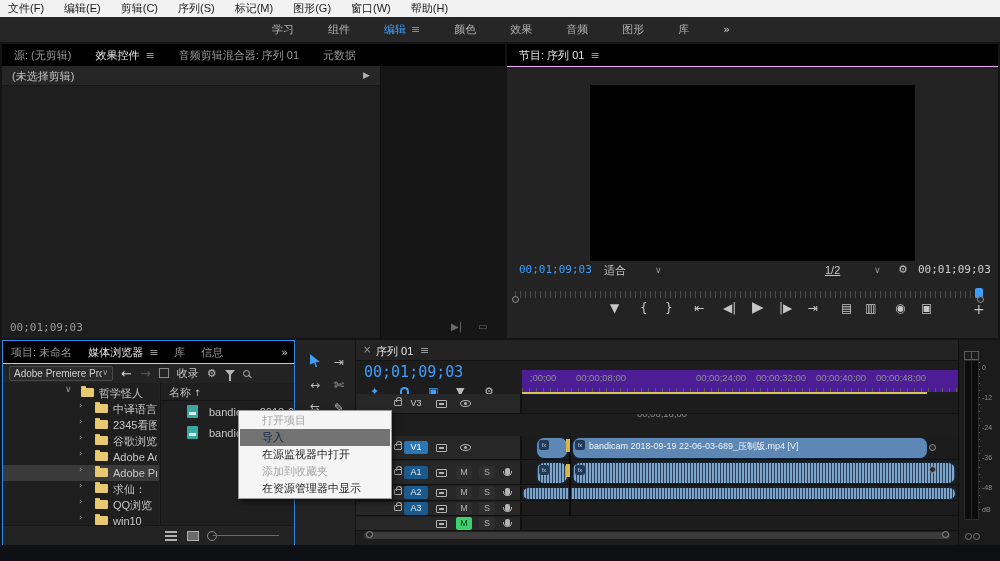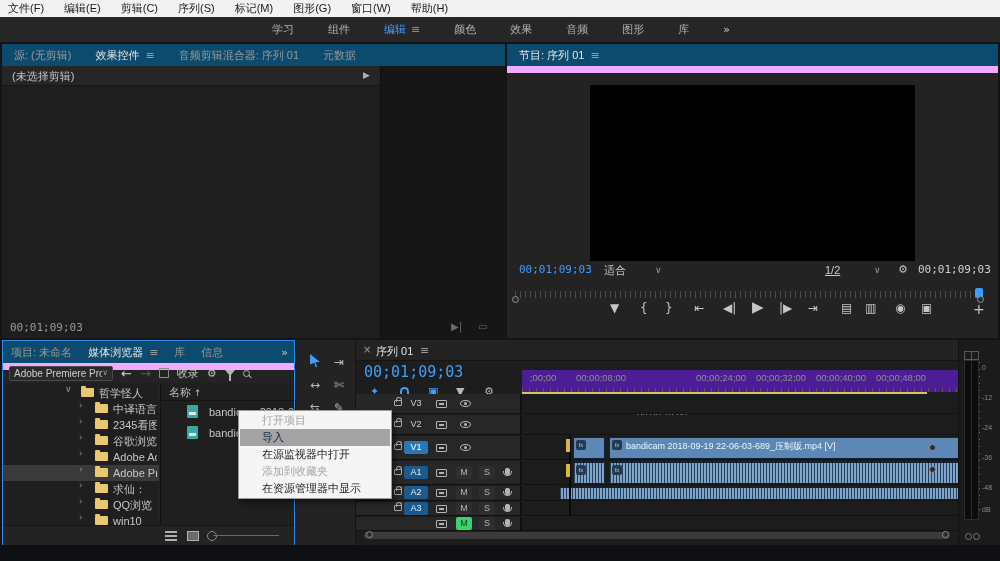--- a/index.html
+++ b/index.html
@@ -17,22 +17,22 @@
 
   
   #wsbar{left:0;top:17px;width:1000px;height:25px;background:#262626;display:flex;align-items:center;
          gap:34px;padding-left:272px;box-sizing:border-box;color:#b0b0b0;}
   .ws-tab{display:flex;gap:5px;align-items:center;}
   .ws-tab.active{color:#3f9efc;}
   #ws-overflow{color:#cfcfcf;}
 
   
   .panel{background:#232323;box-sizing:border-box;}
-  .tabstrip{position:absolute;left:0;top:0;right:0;height:22px;background:#0c4a6e;display:flex;
-            align-items:center;gap:0;border-bottom:7px solid #f0abfc;}
+  .tabstrip{position:absolute;left:0;top:0;right:0;height:22px;background:#000000;display:flex;
+            align-items:center;gap:0;border-bottom:1px solid #f0abfc;}
   .ptab{padding:0 12px;height:22px;line-height:22px;color:#989898;white-space:nowrap;}
   .ptab.active{color:#e6e6e6;border-bottom:1px solid #cfcfcf;}
   .ptab .glyph{margin-left:6px;color:#9a9a9a;}
 
   .tc{font-family:"DejaVu Sans Mono",monospace;letter-spacing:0px;}
   .tc-blue{color:#3f9efc;}
   .tc-gray{color:#9a9a9a;}
 
   
   .ic{display:inline-block;box-sizing:border-box;}
@@ -125,21 +125,21 @@
   .trk-badge{position:absolute;left:48px;top:50%;margin-top:-7px;min-width:24px;height:13px;border-radius:2px;
              font-size:9px;color:#cfcfcf;text-align:center;line-height:13px;}
   .trk-badge.blue{background:#1d5a8c;color:#dcecf9;}
   .trk-badge.bright{background:#2b77b5;color:#fff;}
   .trk-mon{position:absolute;left:80px;top:50%;margin-top:-4px;}
   .trk-eye{position:absolute;left:104px;top:50%;margin-top:-4px;}
   .msbtn{position:absolute;top:50%;margin-top:-7px;width:16px;height:13px;border-radius:2px;background:#2e2e2e;
          color:#b4b4b4;font-size:9px;text-align:center;line-height:13px;}
   .msbtn.green{background:#3fd06e;color:#10381f;}
   .trk-mic{position:absolute;left:149px;top:50%;margin-top:-5px;}
-  .clip{position:absolute;box-sizing:border-box;border:1px solid #0e2238;border-radius:1px;margin-left:37px;}
+  .clip{position:absolute;box-sizing:border-box;border:1px solid #0e2238;border-radius:8px;}
   .clip.video{background:#5d87b4;}
   .clip.audio{background:#7fa5c9;
      background-image:repeating-linear-gradient(90deg,rgba(24,46,74,.85) 0 1px,transparent 1px 3px);}
   .fxbadge{position:absolute;left:2px;top:2px;width:10px;height:10px;background:#233a52;border-radius:2px;
            color:#aacdef;font-size:6px;line-height:10px;text-align:center;}
   .clipname{position:absolute;left:16px;top:2px;right:4px;color:#eef4fb;font-size:9px;white-space:nowrap;overflow:hidden;}
   #tl-editline{position:absolute;left:213px;top:96px;width:2px;height:80px;background:#0a0a0a;}
   .editmark{position:absolute;left:210px;width:4px;height:13px;background:#d8b940;}
   #tl-hscroll{position:absolute;left:8px;top:192px;width:586px;height:7px;background:#3b3b3b;border-radius:4px;}
   .hs-ring{top:191px;}
@@ -151,21 +151,21 @@
   .mtick{position:absolute;left:23px;color:#8a8a8a;font-size:7px;white-space:nowrap;}
   #meter-scale{position:absolute;left:20px;top:22px;width:1px;height:150px;
                background:repeating-linear-gradient(#666 0 1px,transparent 1px 7px);}
   .mdot{position:absolute;top:193px;width:5px;height:5px;border:1px solid #777;border-radius:50%;}
 
   
   #ctxmenu{left:238px;top:410px;width:150px;background:#f5f5f5;border:1px solid #9a9a9a;z-index:100;
            box-shadow:2px 3px 6px rgba(0,0,0,.5);padding:1px;}
   .cm-item{height:17px;line-height:17px;padding-left:22px;color:#1e1e1e;white-space:nowrap;}
   .cm-item.disabled{color:#a6a6a6;}
-  .cm-item.highlighted{background:#a3a3a3;color:#102840;}
+  .cm-item.highlighted{background:#737373;color:#102840;}
 
   #bottomstrip{left:0;top:545px;width:1000px;height:16px;background:#0d0f13;}
 </style>
 </head>
 <body>
 
 <div id="app">
 
   <div id="menubar" class="abs">
     <span>文件(F)</span>
@@ -370,26 +370,20 @@
       <span class="rlabel" style="left:259px;">00;00;32;00</span>
       <span class="rlabel" style="left:319px;">00;00;40;00</span>
       <span class="rlabel" style="left:379px;">00;00;48;00</span>
       <div class="ticks"></div>
     </div>
     <div id="tl-workbar"></div>
 
     <div class="trow" style="top:54px;height:20px;">
       <span class="ic ic-lock trk-lock"></span>
       <span class="trk-badge">V3</span>
-      <span class="ic ic-mon trk-mon"></span>
-      <span class="ic ic-eye trk-eye"></span>
-    </div>
-    <div class="trow" style="top:75px;height:20px;">
-      <span class="ic ic-lock trk-lock"></span>
-      <span class="trk-badge">V2</span>
       <span class="ic ic-mon trk-mon"></span>
       <span class="ic ic-eye trk-eye"></span>
     </div>
     <div class="trow" style="top:96px;height:24px;">
       <span class="ic ic-lock trk-lock"></span>
       <span class="trk-badge bright">V1</span>
       <span class="ic ic-mon trk-mon"></span>
       <span class="ic ic-eye trk-eye"></span>
     </div>
     <div class="trow" style="top:121px;height:24px;">

